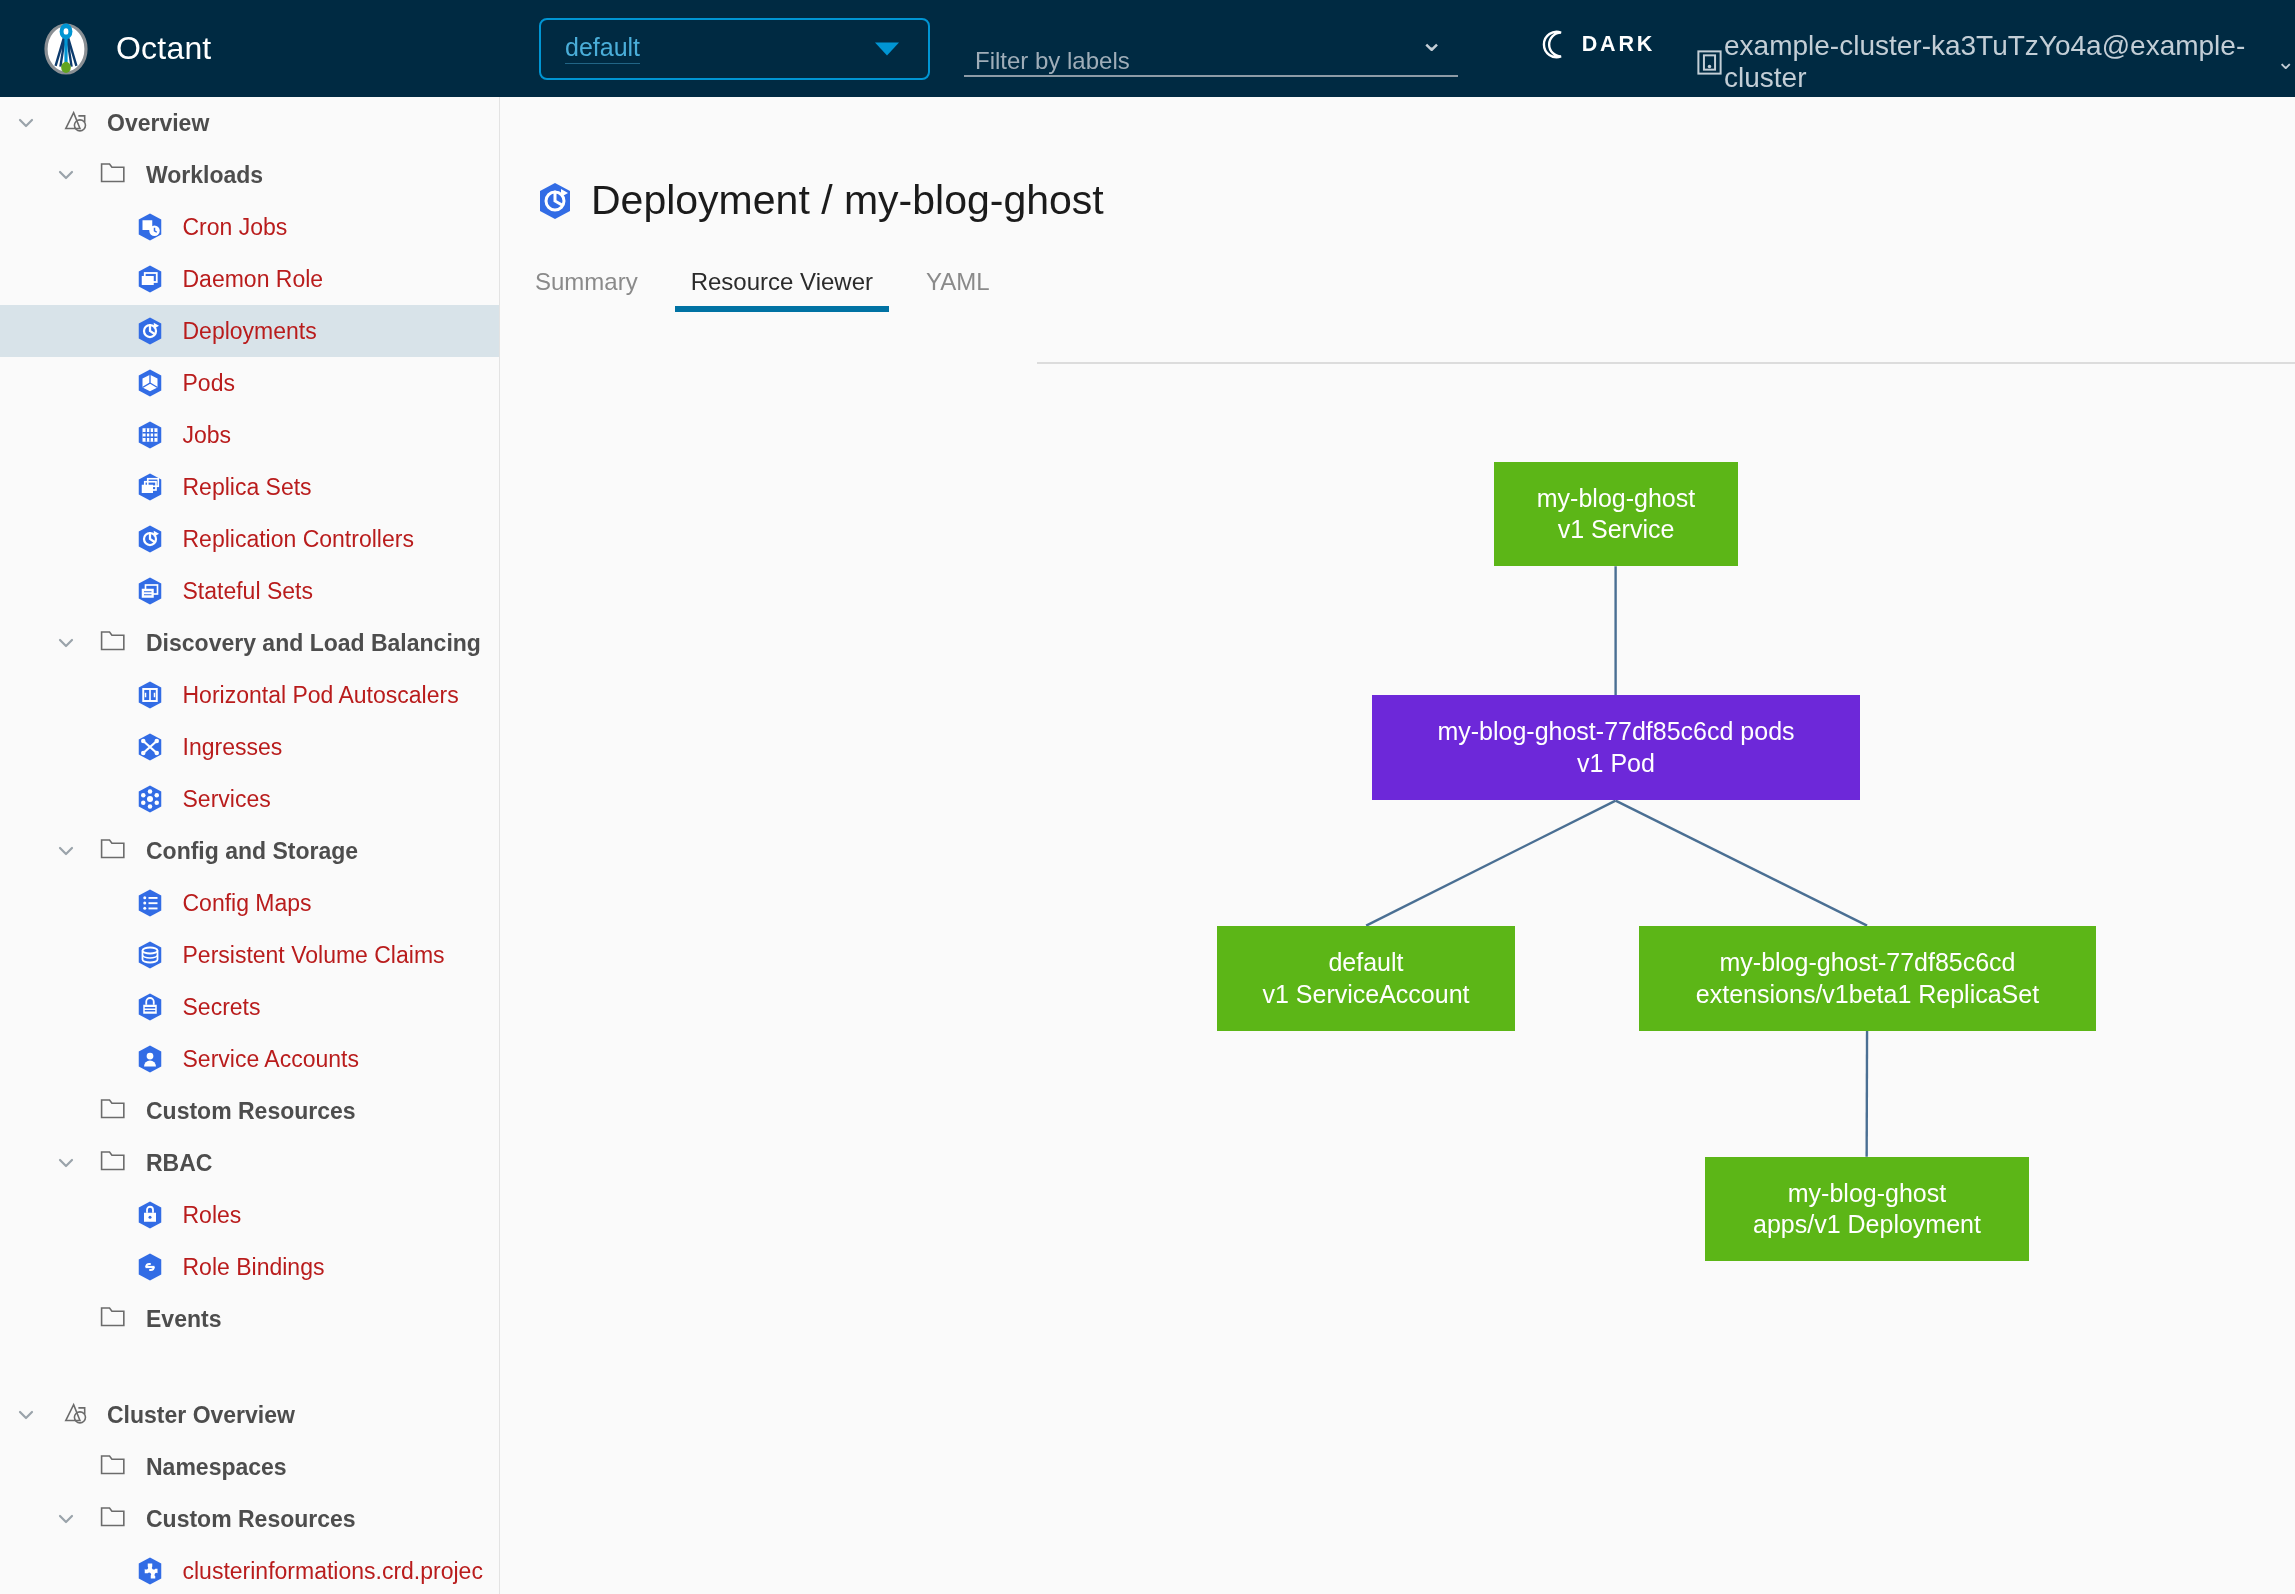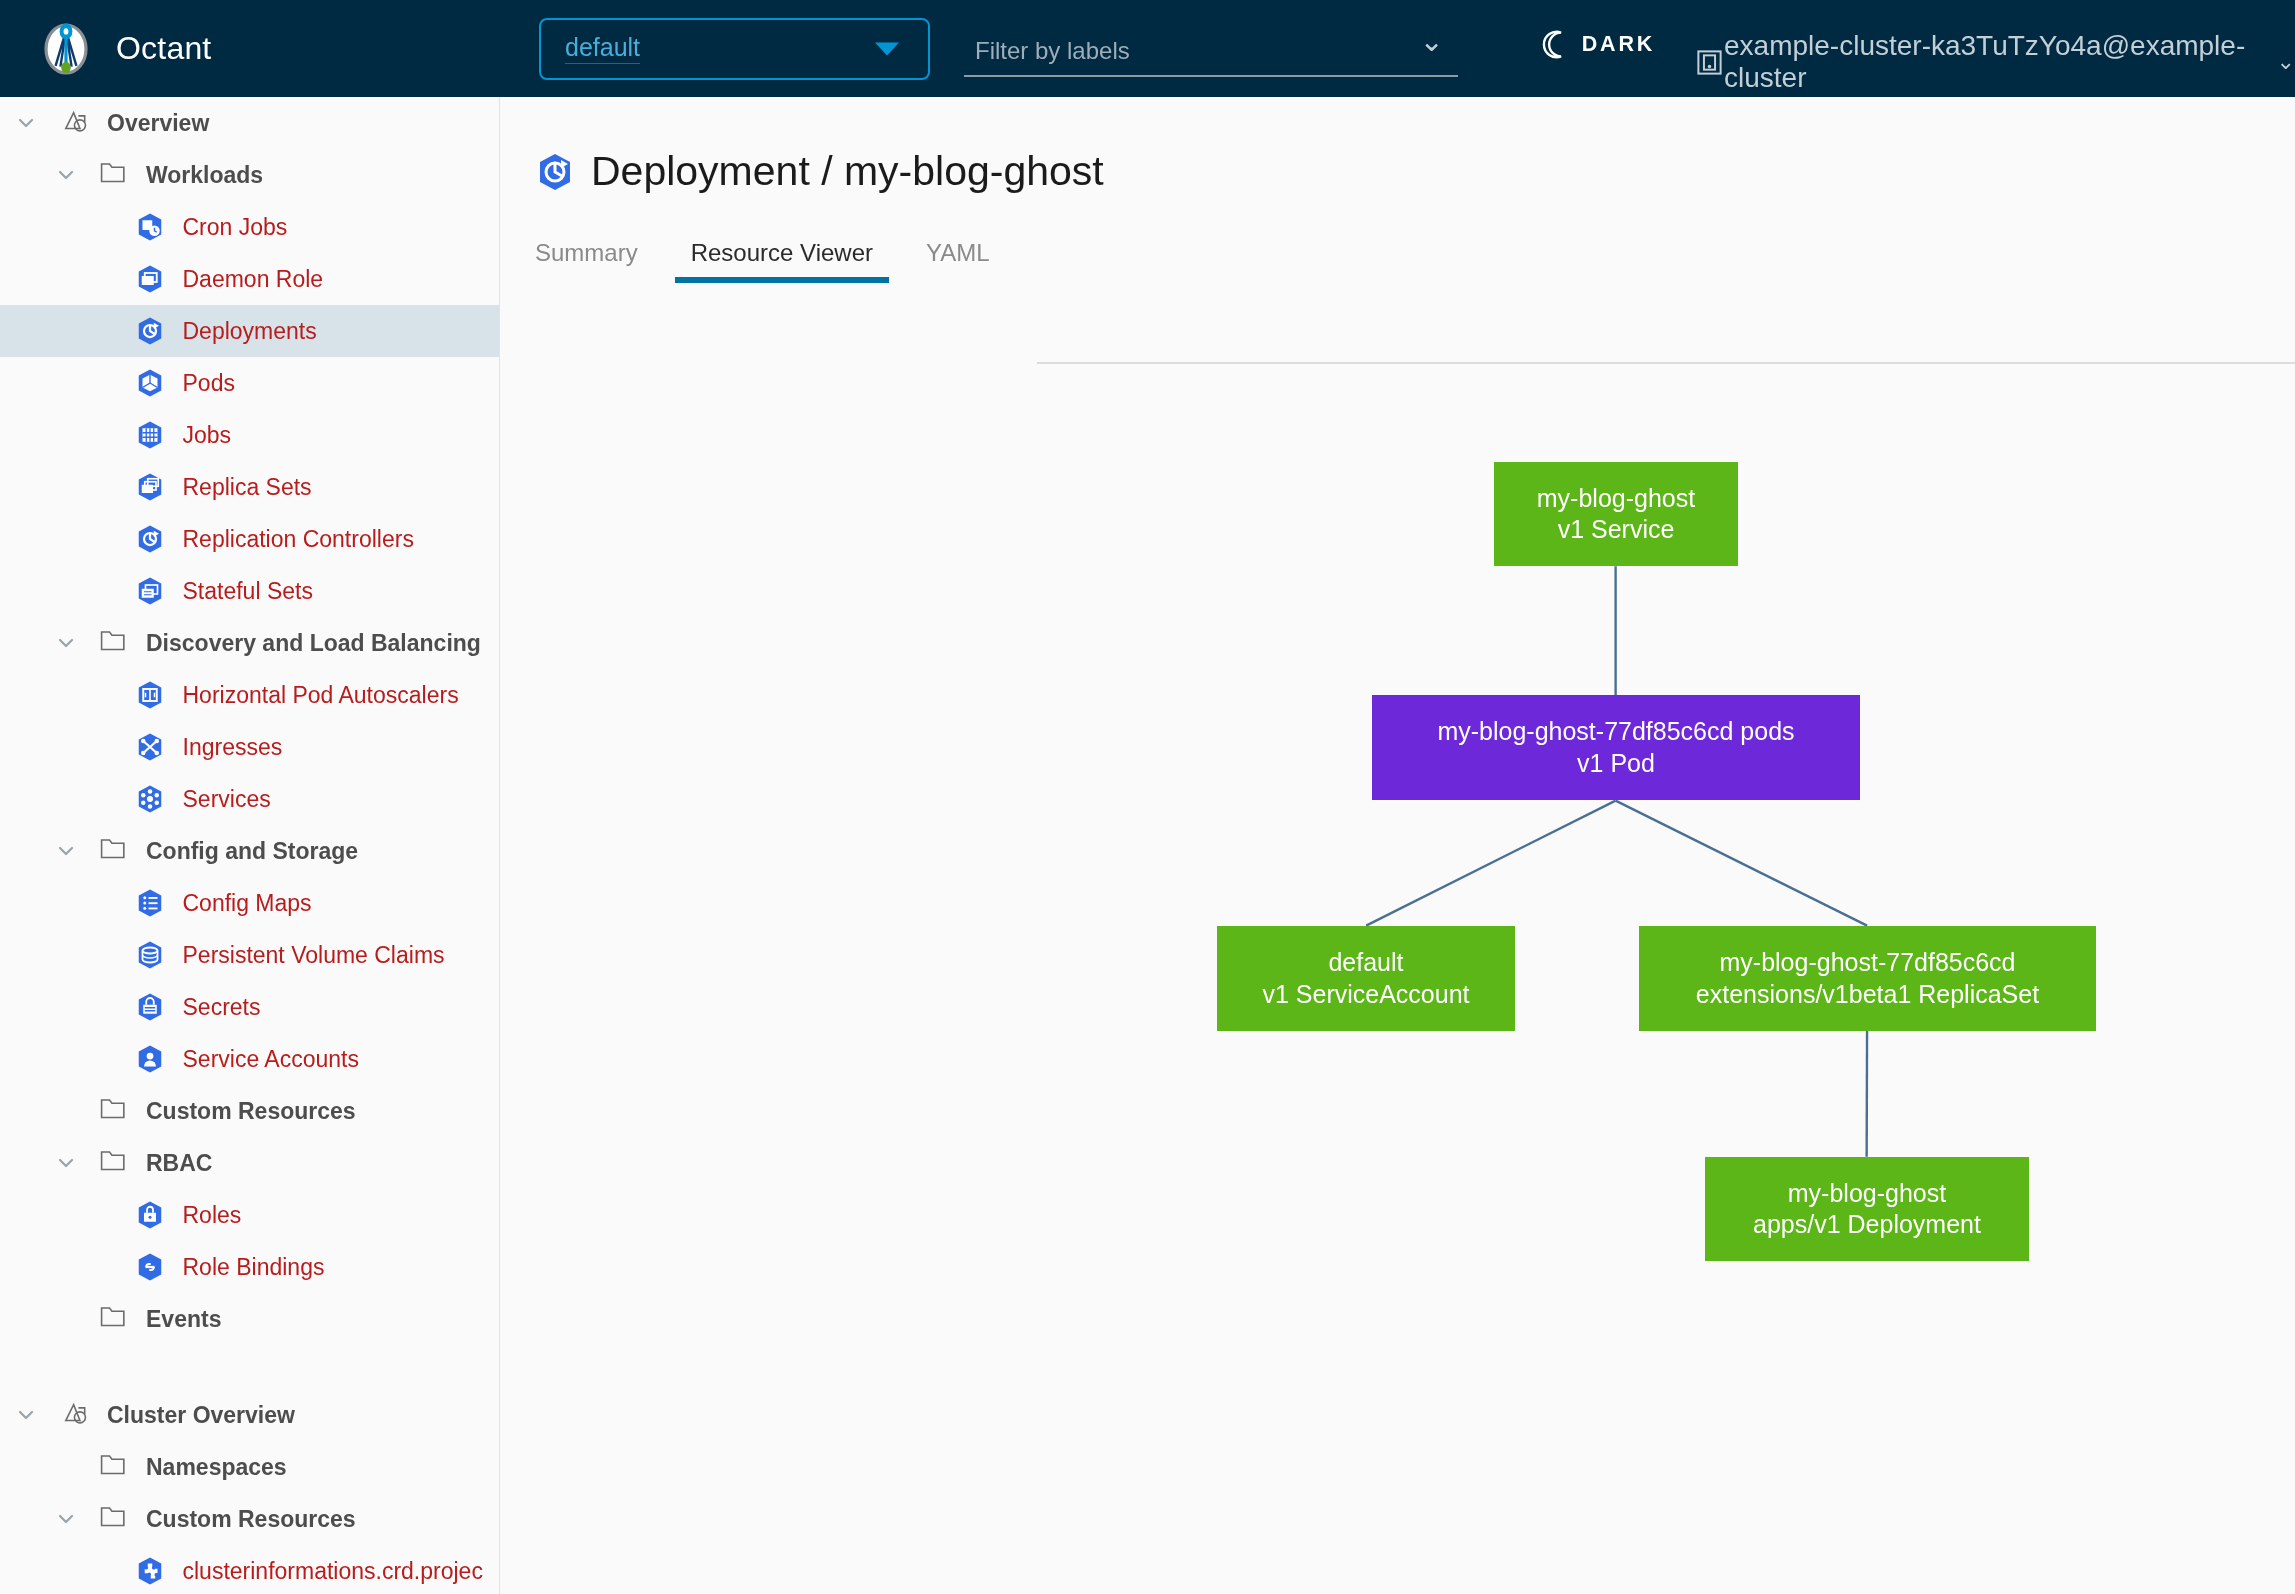--- a/index.html
+++ b/index.html
@@ -39,21 +39,21 @@
     position: absolute; right: 29px; top: 50%; transform: translateY(-50%);
     width: 0; height: 0;
     border-left: 12px solid transparent; border-right: 12px solid transparent;
     border-top: 13.5px solid #0095d3;
   }
 
   .label-filter {
     position: absolute; left: 964px; top: 21px;
     width: 494px; height: 56px;
     border-bottom: 2.4px solid #8d9ba6;
-    display: flex; align-items: center;
+    display: flex; align-items: flex-end;
   }
   .label-filter-ph {
     color: #9fadb8; font-size: 24px; margin-left: 11px; margin-top: 6.4px;
   }
   .label-filter-caret {
     position: absolute; right: 14.3px; top: 6.4px;
     color: #c3ced6; font-size: 29px; line-height: 1;
   }
 
   .dark-toggle {
@@ -122,21 +122,21 @@
   .folder { width: 27px; height: 24px; }
 
   
   .main {
     position: absolute; top: 97px; left: 501px;
     width: 1794px; height: 1497px;
     background: #fafafa; overflow: hidden;
   }
   .page-title-row {
     display: flex; align-items: center;
-    margin-left: 34px; margin-top: 51px;
+    margin-left: 34px; margin-top: 80px;
   }
   .page-title-icon { width: 40px; height: 40px; }
   .page-title {
     font-size: 41px; color: #1b1b1b; margin-left: 16px; font-weight: 400;
   }
 
   .tabs {
     position: relative; margin-top: 37px; margin-left: 34px;
     display: flex; align-items: flex-end; height: 51px;
   }

